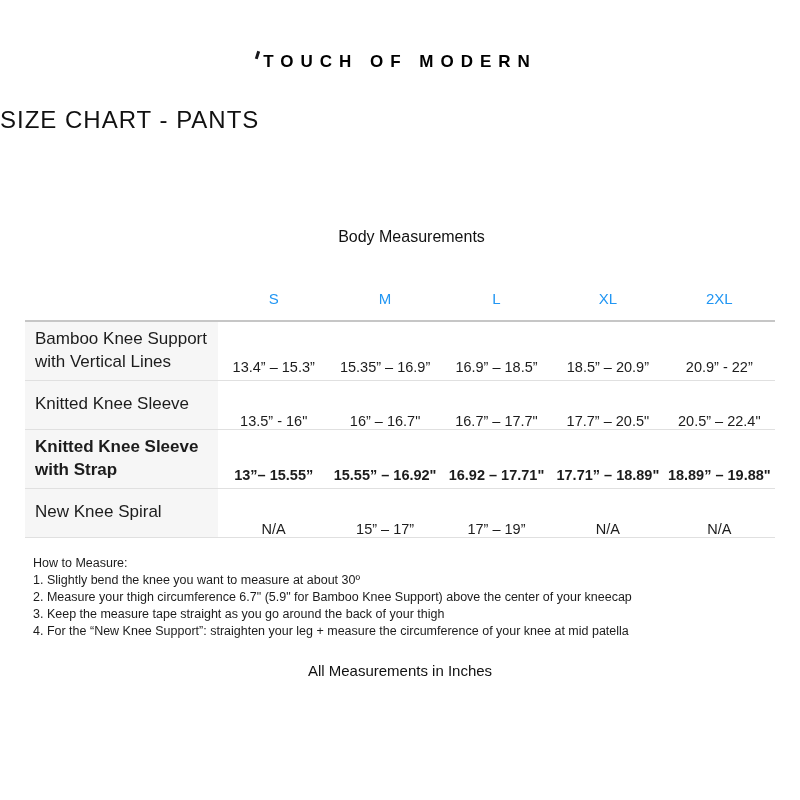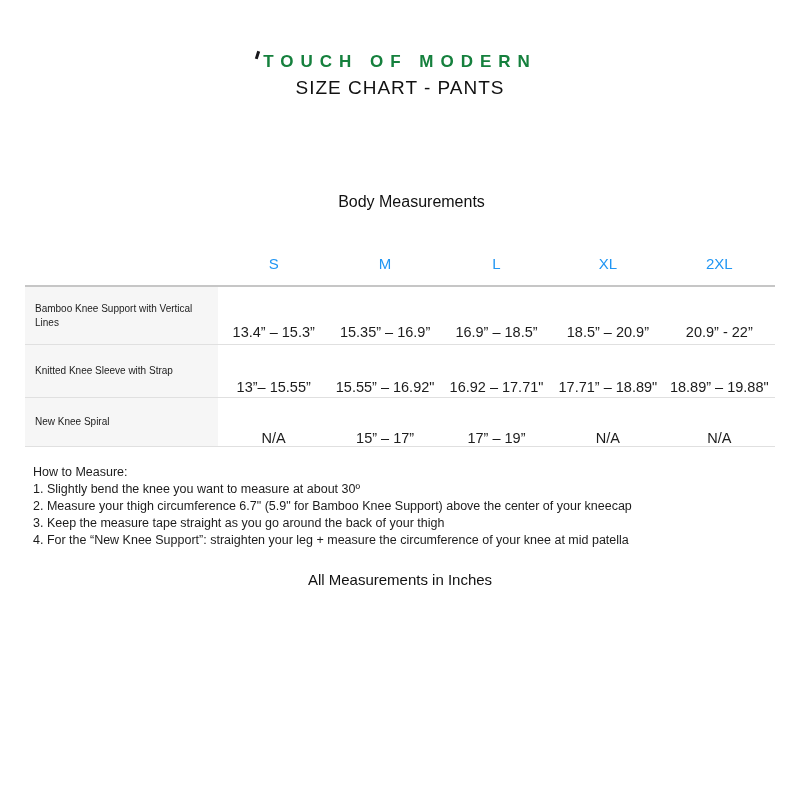--- a/index.html
+++ b/index.html
@@ -5,29 +5,29 @@
   html,body{margin:0;padding:0;}
   body{
     width:800px;height:800px;background:#ffffff;
     font-family:"Liberation Sans", sans-serif;
     color:#1c1c1c;overflow:hidden;
   }
   
   .logo-row{text-align:center;padding-top:52px;}
   .logo{
     position:relative;display:inline-block;
-    font-size:17px;font-weight:700;letter-spacing:7px;color:#15803d;
+    font-size:17px;font-weight:700;letter-spacing:7px;color:#000000;
   }
   .logo-tick{
     position:absolute;left:-7px;top:-1px;width:2.5px;height:8px;
     background:#17171b;transform:rotate(18deg);
   }
   .page-title{
-    text-align:center;margin-top:5px;
-    font-size:19px;font-weight:400;letter-spacing:1px;color:#111;
+    text-align:left;margin-top:34px;
+    font-size:24px;font-weight:400;letter-spacing:1px;color:#111;
   }
   .subtitle{
     text-align:center;margin-top:94px;
     font-size:16px;font-weight:400;color:#111;padding-left:23px;
   }
   
   .size-table{width:750px;margin:0 auto;}
   .grid-row{
     display:grid;
     grid-template-columns:193px repeat(5, 1fr);
@@ -35,27 +35,27 @@
   }
   .size-head-row{margin-top:44px;padding-bottom:13px;}
   .size-head{
     text-align:center;font-size:15px;color:#2196F3;font-weight:400;
     align-self:center;
   }
   .table-body{border-top:2px solid #c6c6c6;}
   .t-row{border-bottom:1px solid #e0e0e0;}
   .row-label{
     background:#f6f6f6;display:flex;align-items:center;
-    padding:6px 10px;font-size:10px;line-height:1.35;color:#1c1c1c;
+    padding:6px 10px;font-size:17px;line-height:1.35;color:#1c1c1c;
   }
   .cell{
     display:flex;align-items:center;justify-content:center;
     font-size:14.5px;color:#1c1c1c;white-space:nowrap;padding:0 2px;margin-top:32px;
   }
-  .h1r{min-height:57px;} .h2r{min-height:47px;} .h3r{min-height:52px;}
+  .h1r{min-height:57px;} .h2r{min-height:47px;} .h3r{min-height:52px;font-weight:bold;}
   .h4r{min-height:52px;} .h5r{min-height:45px;}
   
   .notes{margin:17px 0 8px 33px;font-size:12.5px;line-height:17px;color:#1c1c1c;}
   .notes div{white-space:nowrap;}
   
   .footer-note{
     text-align:center;margin-top:22px;
     font-size:15px;color:#111;
   }
 </style>
@@ -87,20 +87,28 @@
 
     <div class="grid-row t-row h1r">
       <div class="row-label">Bamboo Knee Support with Vertical Lines</div>
       <div class="cell">13.4” – 15.3”</div>
       <div class="cell">15.35” – 16.9”</div>
       <div class="cell">16.9” – 18.5”</div>
       <div class="cell">18.5” – 20.9”</div>
       <div class="cell">20.9” - 22”</div>
     </div>
 
+    <div class="grid-row t-row h2r">
+      <div class="row-label">Knitted Knee Sleeve</div>
+      <div class="cell">13.5” - 16"</div>
+      <div class="cell">16” – 16.7"</div>
+      <div class="cell">16.7” – 17.7"</div>
+      <div class="cell">17.7” – 20.5"</div>
+      <div class="cell">20.5” – 22.4"</div>
+    </div>
 
     <div class="grid-row t-row h3r">
       <div class="row-label">Knitted Knee Sleeve with Strap</div>
       <div class="cell">13”– 15.55”</div>
       <div class="cell">15.55” – 16.92"</div>
       <div class="cell">16.92 – 17.71"</div>
       <div class="cell">17.71” – 18.89"</div>
       <div class="cell">18.89” – 19.88"</div>
     </div>
 

